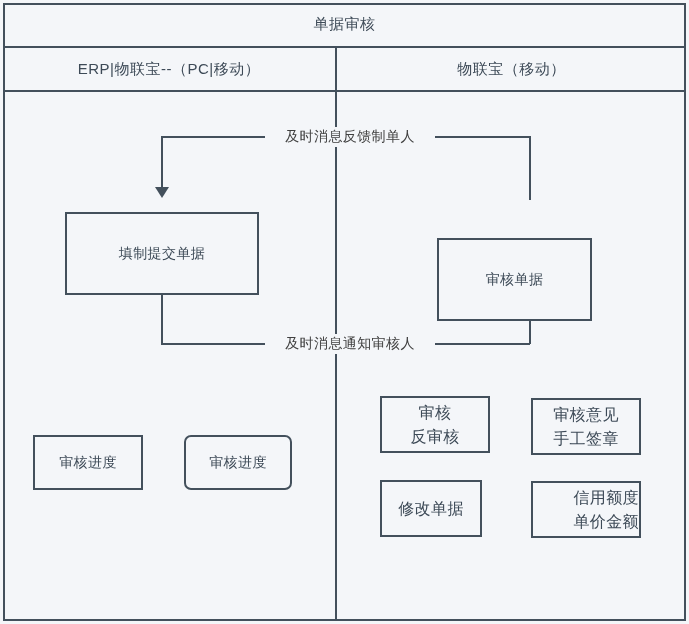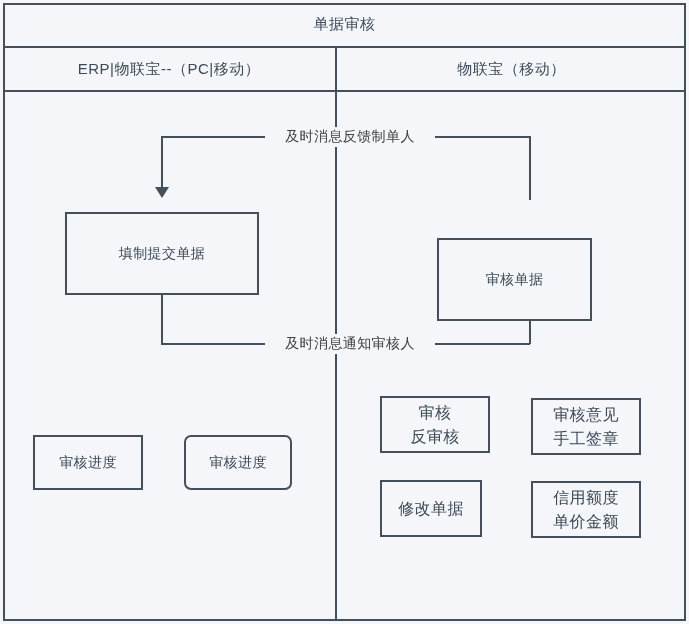--- a/index.html
+++ b/index.html
@@ -174,18 +174,18 @@
 
   <div class="node small" style="left:531px; top:398px; width:110px; height:57px;">
     <span>审核意见</span>
     <span class="line2">手工签章</span>
   </div>
 
   <div class="node small" style="left:380px; top:480px; width:102px; height:57px;">
     <span>修改单据</span>
   </div>
 
-  <div class="node small" style="left:531px; top:481px; width:110px; height:57px;">
+  <div class="node small" style="left:531px; top:481px; width:110px; height:57px;align-items:flex-end;">
     <span>信用额度</span>
     <span class="line2">单价金额</span>
   </div>
 
 </div>
 
 </body></html>

